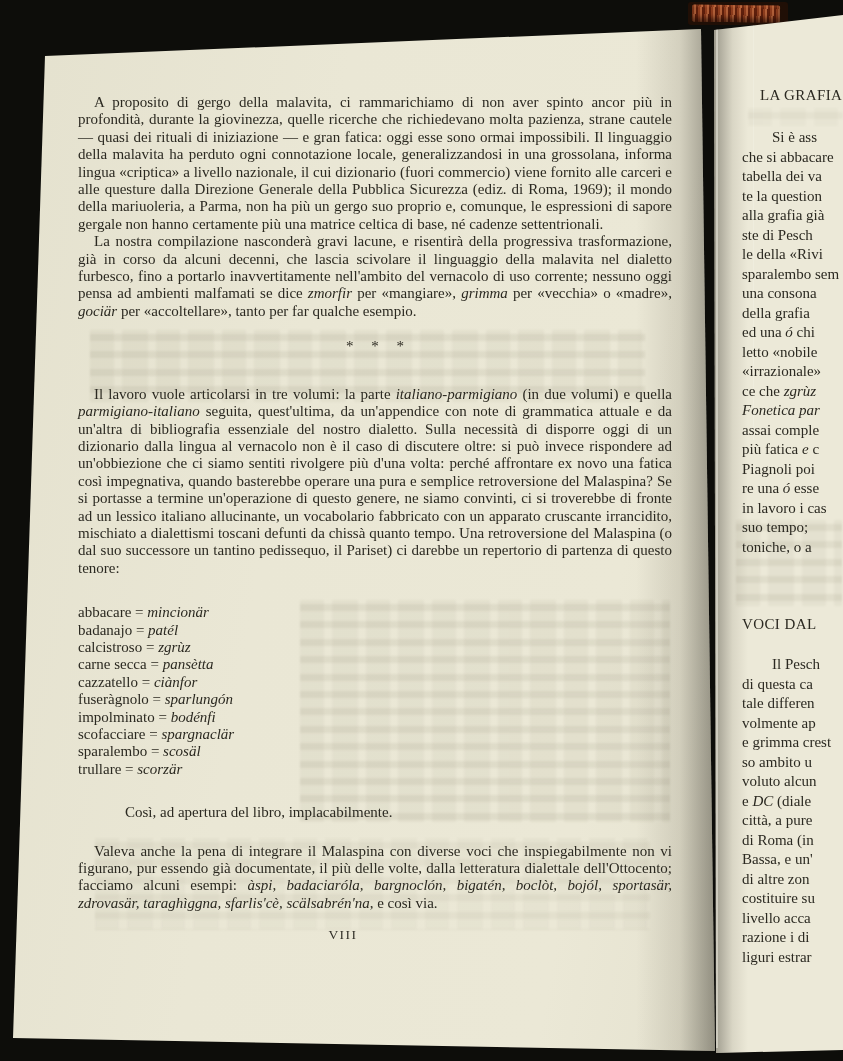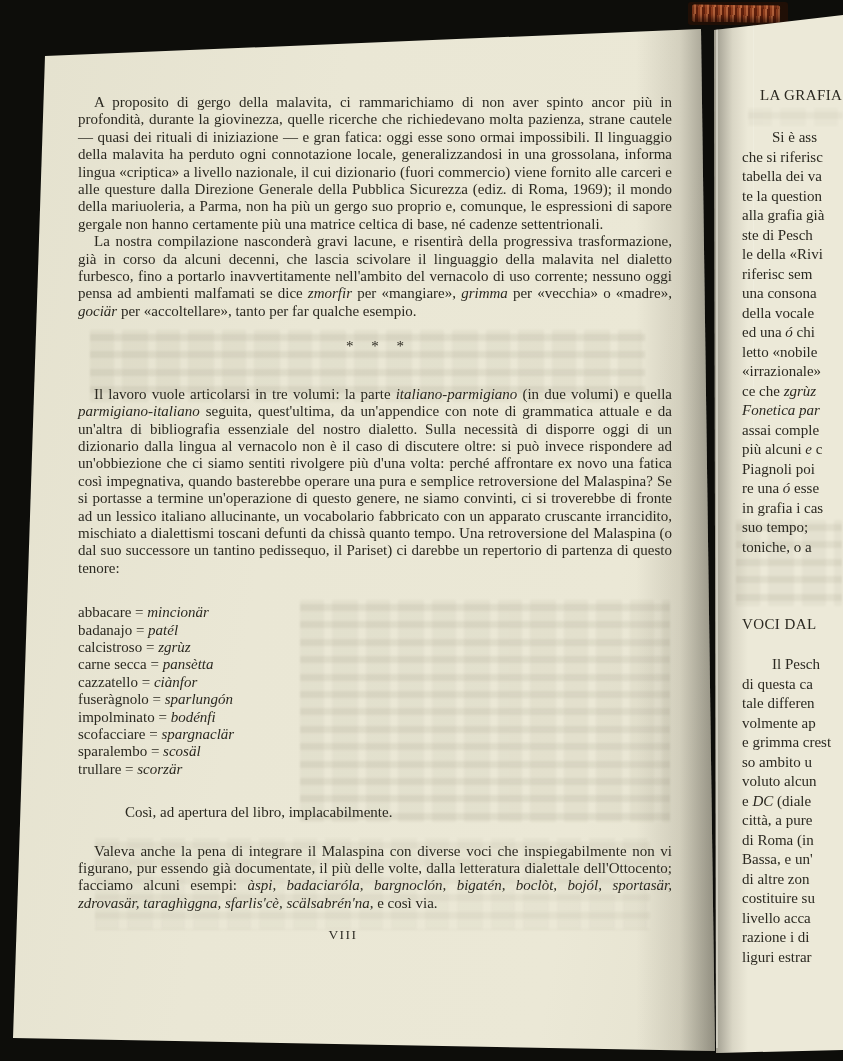--- a/index.html
+++ b/index.html
@@ -117,39 +117,39 @@
   <div class="crease c1"></div>
   <div class="crease c2"></div>
   <div class="bleed b4"></div>
   <div class="bleed b5"></div>
 
   <div class="rp-text">
     <div class="rp-h h1">LA GRAFIA</div>
     <div class="rp-lines rp-para1">
 
     <div class="rp-line"><span>  Si è ass</span></div>
-        <div class="rp-line"><span>che si riferisc</span></div>
+        <div class="rp-line"><span>che si abbacare</span></div>
         <div class="rp-line"><span>tabella dei va</span></div>
         <div class="rp-line"><span>te la question</span></div>
         <div class="rp-line"><span>alla grafia già</span></div>
         <div class="rp-line"><span>ste di Pesch</span></div>
         <div class="rp-line"><span>le della «Rivi</span></div>
-        <div class="rp-line"><span>riferisc sem</span></div>
+        <div class="rp-line"><span>sparalembo sem</span></div>
         <div class="rp-line"><span>una consona</span></div>
-        <div class="rp-line"><span>della vocale</span></div>
+        <div class="rp-line"><span>della grafia</span></div>
         <div class="rp-line"><span>ed una </span><i>ó</i><span> chi</span></div>
         <div class="rp-line"><span>letto «nobile</span></div>
         <div class="rp-line"><span>«irrazionale»</span></div>
         <div class="rp-line"><span>ce che </span><i>zgrùz</i></div>
         <div class="rp-line"><i>Fonetica par</i></div>
         <div class="rp-line"><span>assai comple</span></div>
-        <div class="rp-line"><span>più alcuni </span><i>e</i><span> c</span></div>
+        <div class="rp-line"><span>più fatica </span><i>e</i><span> c</span></div>
         <div class="rp-line"><span>Piagnoli poi</span></div>
         <div class="rp-line"><span>re una </span><i>ó</i><span> esse</span></div>
-        <div class="rp-line"><span>in grafia i cas</span></div>
+        <div class="rp-line"><span>in lavoro i cas</span></div>
         <div class="rp-line"><span>suo tempo;</span></div>
         <div class="rp-line"><span>toniche, o a</span></div>
       </div>
     <div class="rp-h h2">VOCI DAL</div>
     <div class="rp-lines rp-para2">
 
     <div class="rp-line"><span>  Il Pesch</span></div>
         <div class="rp-line"><span>di questa ca</span></div>
         <div class="rp-line"><span>tale differen</span></div>
         <div class="rp-line"><span>volmente ap</span></div>

